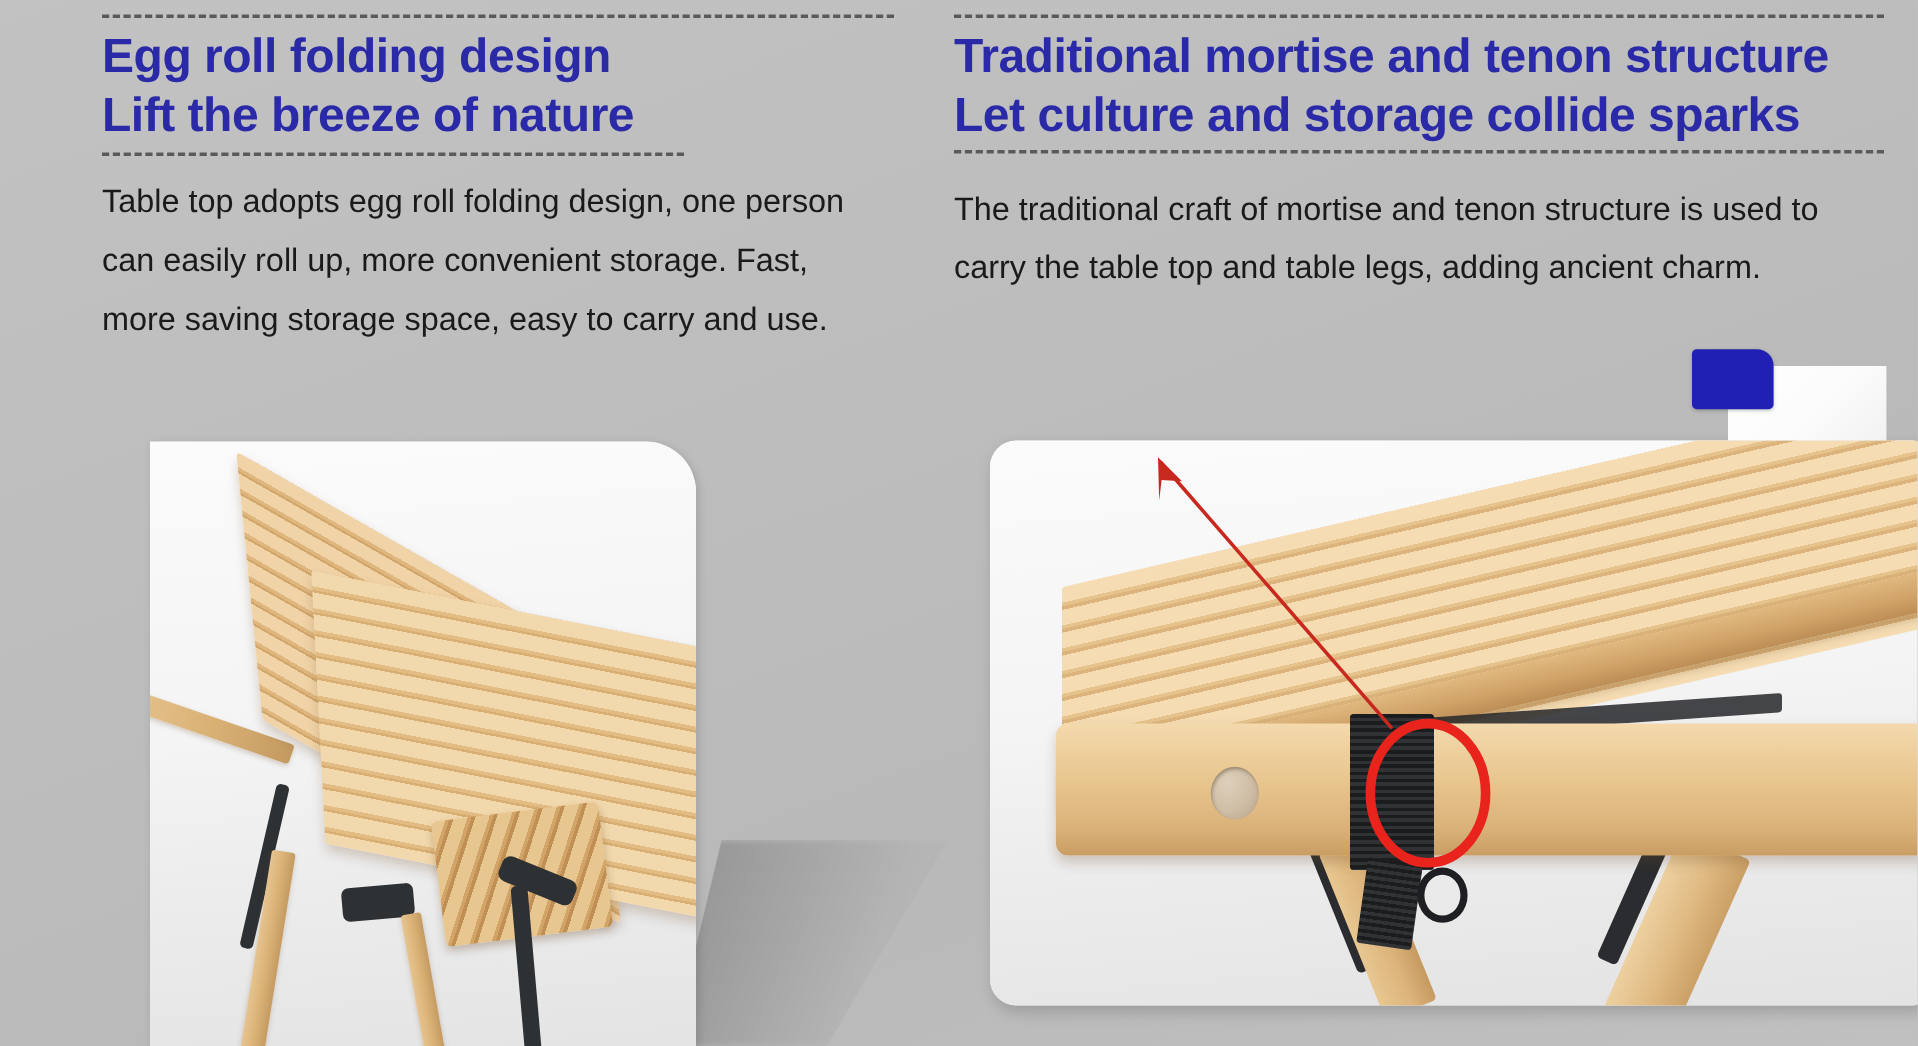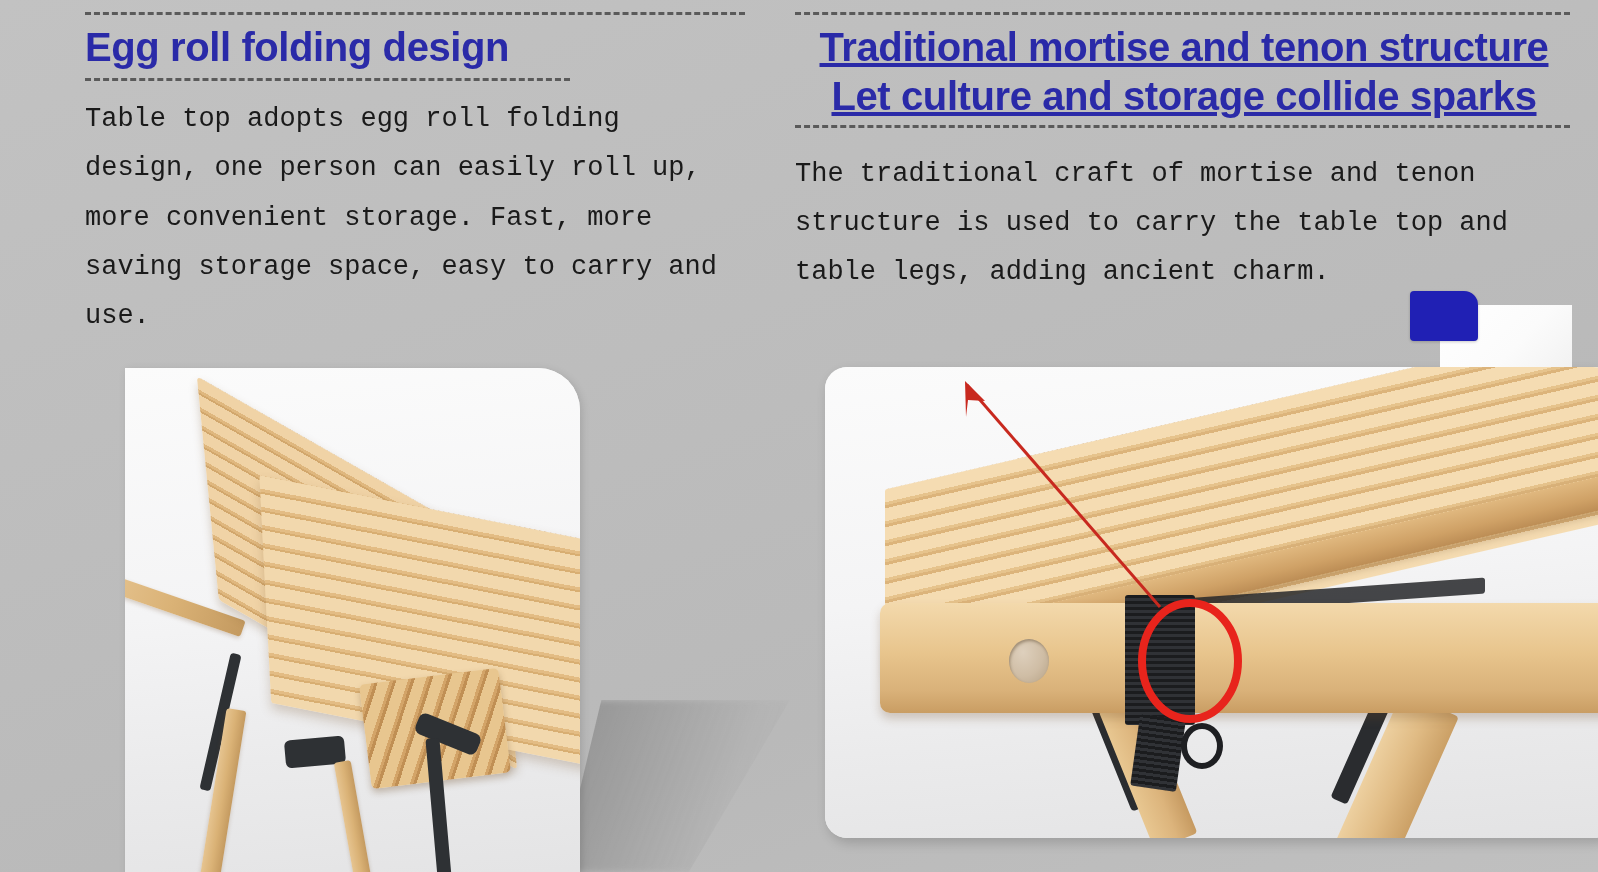--- a/index.html
+++ b/index.html
@@ -44,29 +44,28 @@
   .heading {
     color: #2a2aa8;
     font-weight: bold;
     font-size: 40px;
     line-height: 1.22;
     letter-spacing: -0.4px;
     margin: 0;
     padding-top: 8px;
   }
   .heading .line { display: block; white-space: nowrap; }
-  .heading-right { text-align: center; padding-right: 2px; text-decoration: underline; }
+  .heading-right { text-align: left; padding-right: 2px; }
 
   
   .body-text {
     color: #1a1a1a;
     font-size: 27px;
     line-height: 1.83;
     margin: 0;
-    font-family: Liberation Mono, monospace;
   }
   .body-left  { padding-top: 14px; width: 640px; }
   .body-right { padding-top: 22px; width: 760px; }
 
   
   .photo {
     position: absolute;
     overflow: hidden;
     background: #f2f3f3;
   }
@@ -295,20 +294,21 @@
 <body>
 
 <div id="page">
 
   <div class="col col-left">
 
     <div class="rule rule-top-left"></div>
 
     <h1 class="heading">
       <span class="line">Egg roll folding design</span>
+      <span class="line">Lift the breeze of nature</span>
     </h1>
 
     <div class="rule rule-bot-left"></div>
 
     <p class="body-text body-left">Table top adopts egg roll folding design, one person can  easily roll up, more convenient storage.   Fast, more saving storage space, easy to carry and use.</p>
   </div>
 
   <div class="col col-right">
 
     <div class="rule rule-top-right"></div>

